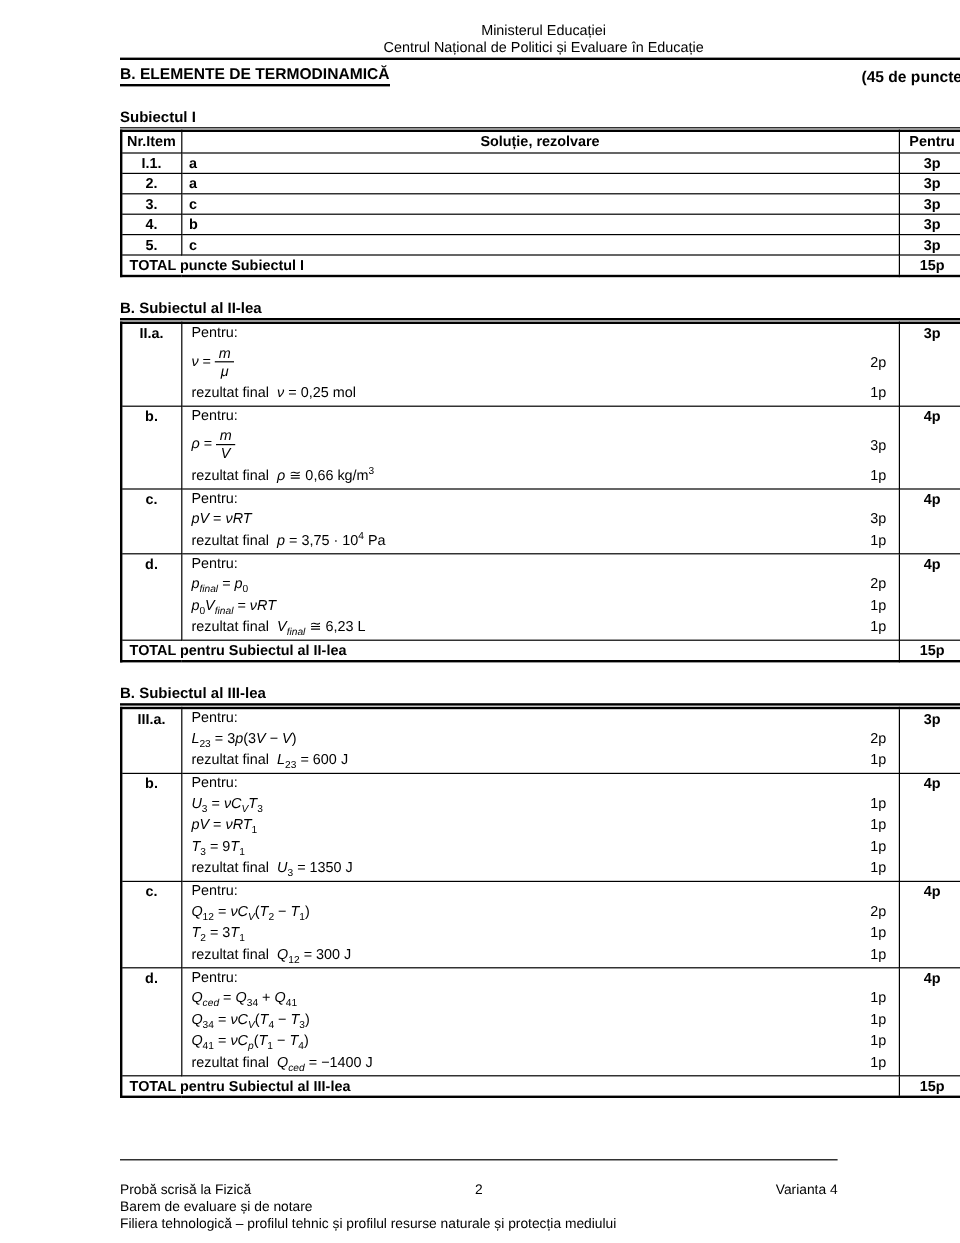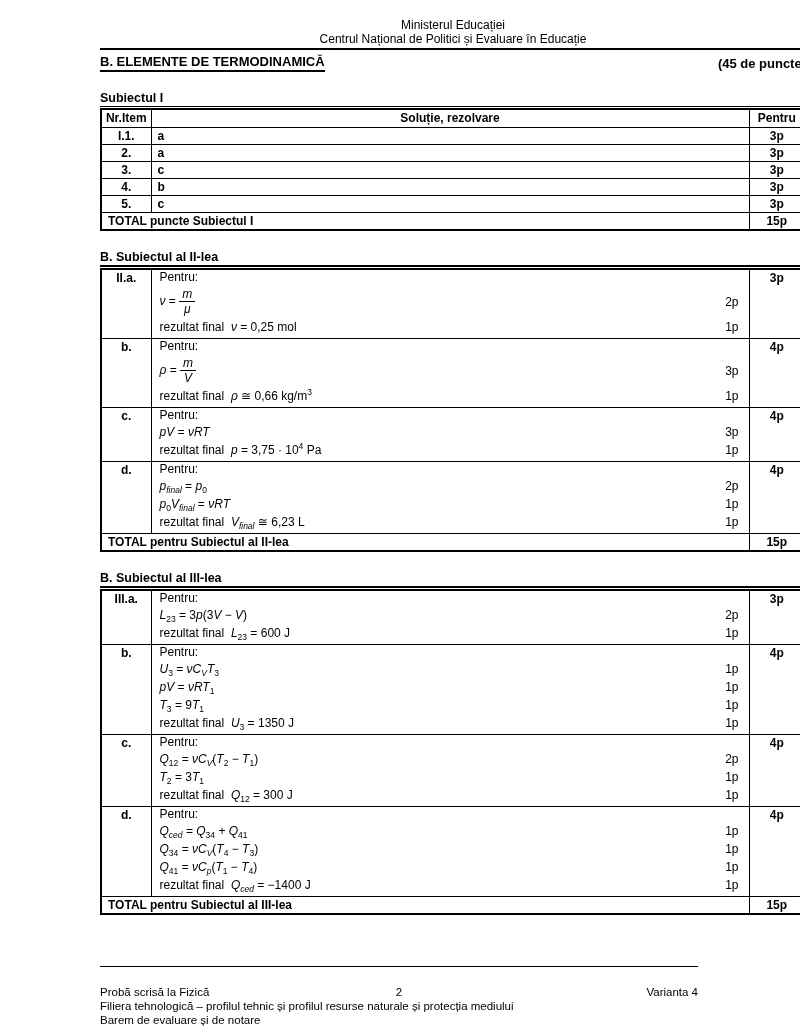--- a/index.html
+++ b/index.html
@@ -302,15 +302,15 @@
     </tbody>
   </table>
 </div>
 
 <div class="footer">
   <div class="frow">
     <span>Probă scrisă la Fizică</span>
     <span class="mid">2</span>
     <span class="right">Varianta 4</span>
   </div>
+  <div>Barem de evaluare și de notare</div>
   <div>Filiera tehnologică – profilul tehnic și profilul resurse naturale și protecția mediului</div>
-  <div>Barem de evaluare și de notare</div>
 </div>
 
 </body></html>

